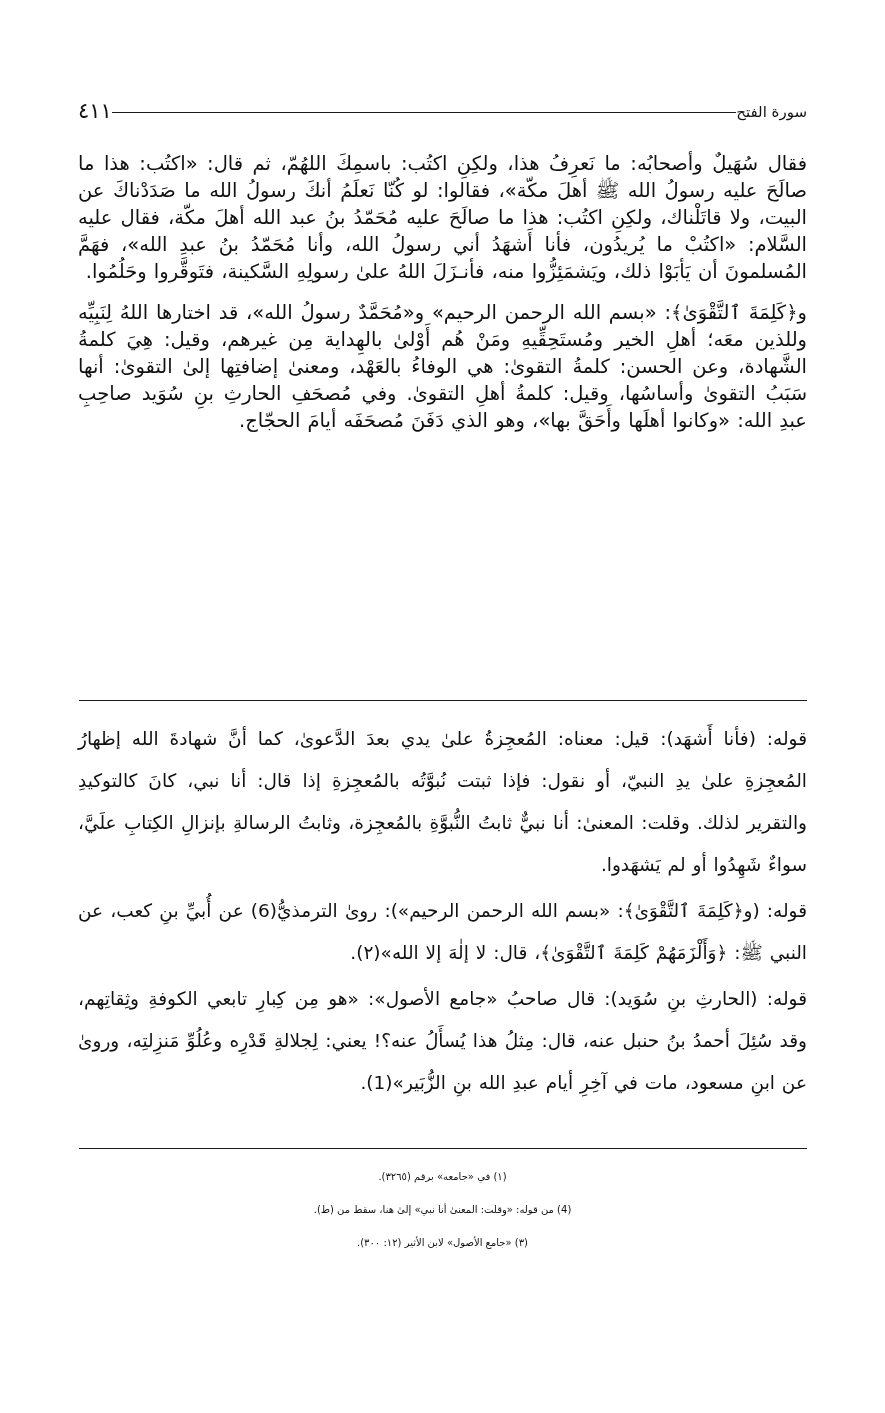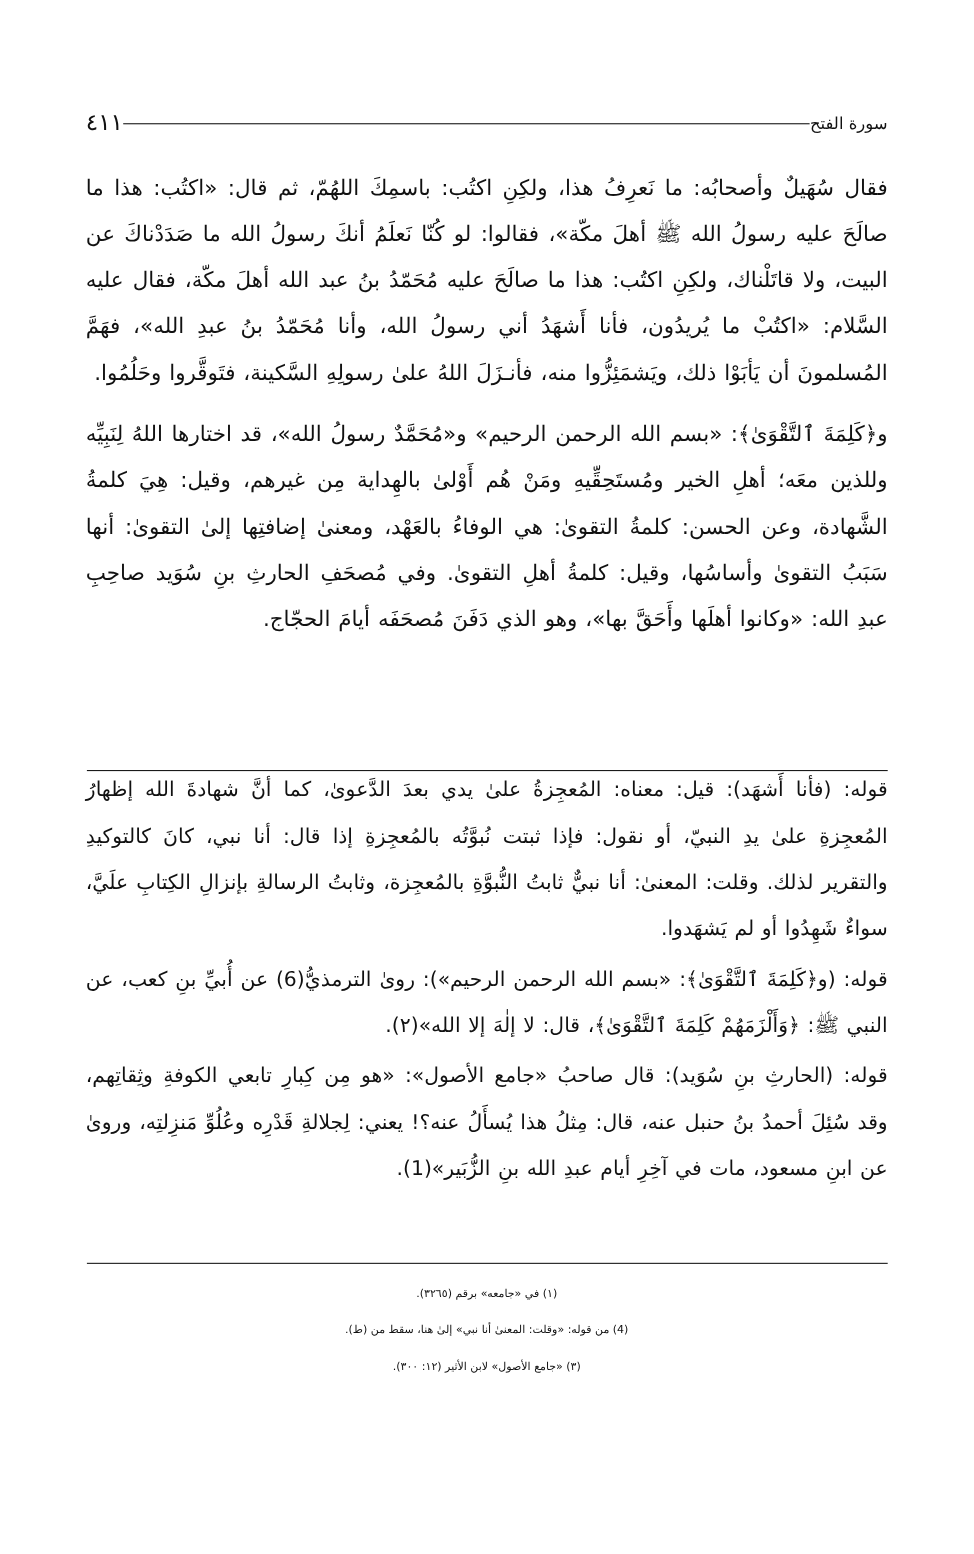--- a/index.html
+++ b/index.html
@@ -58,21 +58,21 @@
     position: absolute;
     top: 150px;
     right: 78px;
     left: 78px;
     text-align: justify;
     text-align-last: right;
   }
   p.para {
     margin: 0 0 4px 0;
     font-size: 19.5px;
-    line-height: 42px;
+    line-height: 27px;
     text-align: justify;
     text-align-last: right;
     word-spacing: 1px;
   }
   .blk {
     margin-bottom: 10px;
   }
   .blk.second {
     margin-top: 14px;
   }
@@ -82,21 +82,21 @@
     position: absolute;
     right: 78px;
     width: 728px;
     height: 1px;
     background: #1a1a1a;
   }
   #div-1 { top: 700px; }
 
   .commentary {
     position: absolute;
-    top: 698px;
+    top: 718px;
     right: 78px;
     left: 78px;
   }
   .commentary p.para {
     font-size: 18.5px;
     line-height: 42px;
   }
 
   
   .fn-rule {

